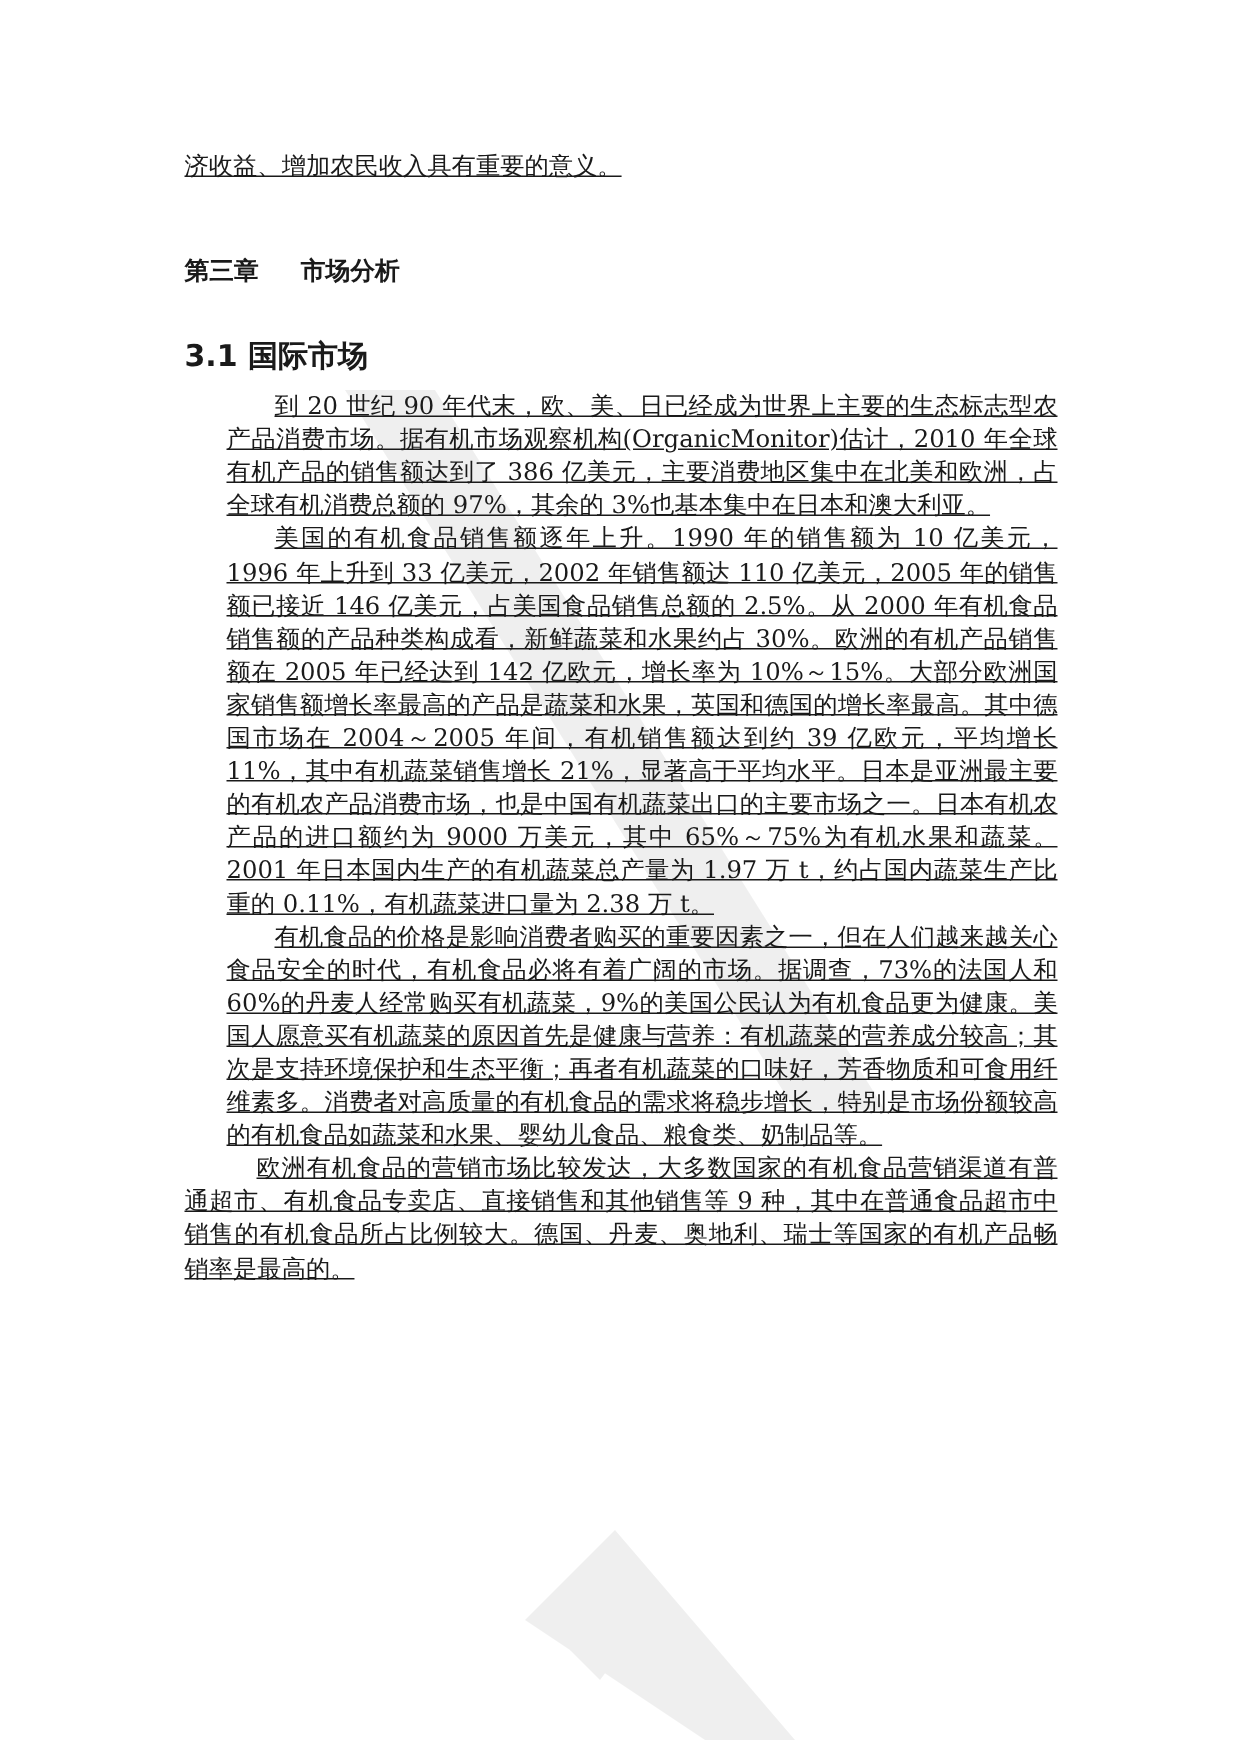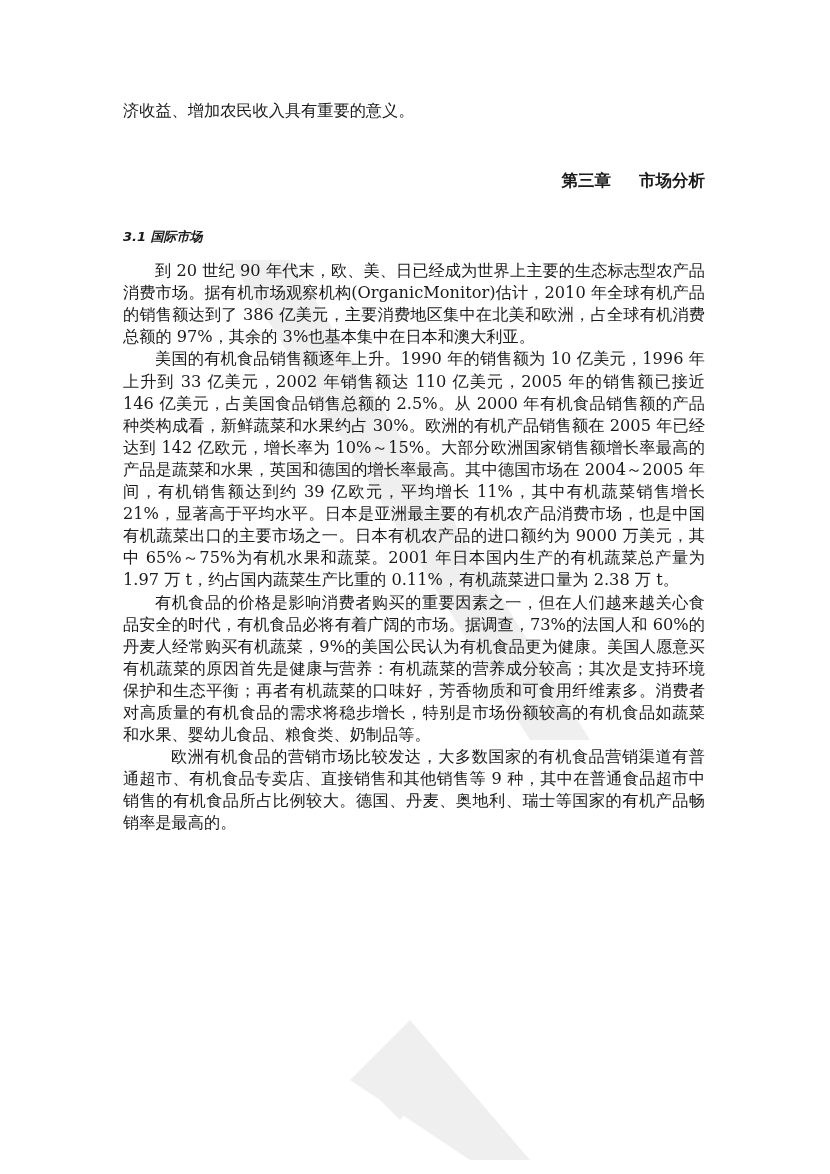--- a/index.html
+++ b/index.html
@@ -3,28 +3,28 @@
 <meta charset="utf-8">
 <style>
   html, body { margin: 0; padding: 0; background: #ffffff; }
   body { width: 830px; height: 1174px; position: relative; overflow: hidden;
          font-family: "DejaVu Serif", "Liberation Serif", serif; color: #1a1a1a; }
   .page { position: absolute; left: 0; top: 0; width: 830px; height: 1174px; }
   .watermark { position: absolute; left: 230px; top: 260px; width: 360px; height: 900px;
                pointer-events: none; opacity: 0.06; }
   .content { position: absolute; left: 123px; top: 100px; width: 582px; }
   p { margin: 0; font-size: 16.2px; line-height: 22.1px; text-align: justify;
-      text-justify: inter-character; }
-  p.indent { text-indent: 32px; }
+      text-justify: inter-character; text-decoration: underline; }
+  p.indent { text-indent: 32px; margin-left: 28px; }
   p.indent2 { text-indent: 48px; }
-  .chapter { margin-top: 48px; text-align: right; font-family: "DejaVu Sans", "Liberation Sans", sans-serif;
+  .chapter { margin-top: 48px; text-align: left; font-family: "DejaVu Sans", "Liberation Sans", sans-serif;
              font-weight: bold; font-size: 16.5px; line-height: 22px; }
   .chapter .gap { display: inline-block; width: 28px; }
   .section { margin-top: 34px; font-family: "DejaVu Sans", "Liberation Sans", sans-serif;
-             font-weight: bold; font-size: 13px; line-height: 22px; font-style: italic; }
+             font-weight: bold; font-size: 20px; line-height: 22px; }
   .body { margin-top: 12px; }
 </style>
 </head>
 <body>
 
 <div class="page">
 
   <svg class="watermark" viewBox="0 0 360 900" xmlns="http://www.w3.org/2000/svg">
     <polygon points="0,0 60,0 360,480 300,480" fill="#000"></polygon>
     <polygon points="120,820 180,760 300,900 240,900" fill="#000"></polygon>

